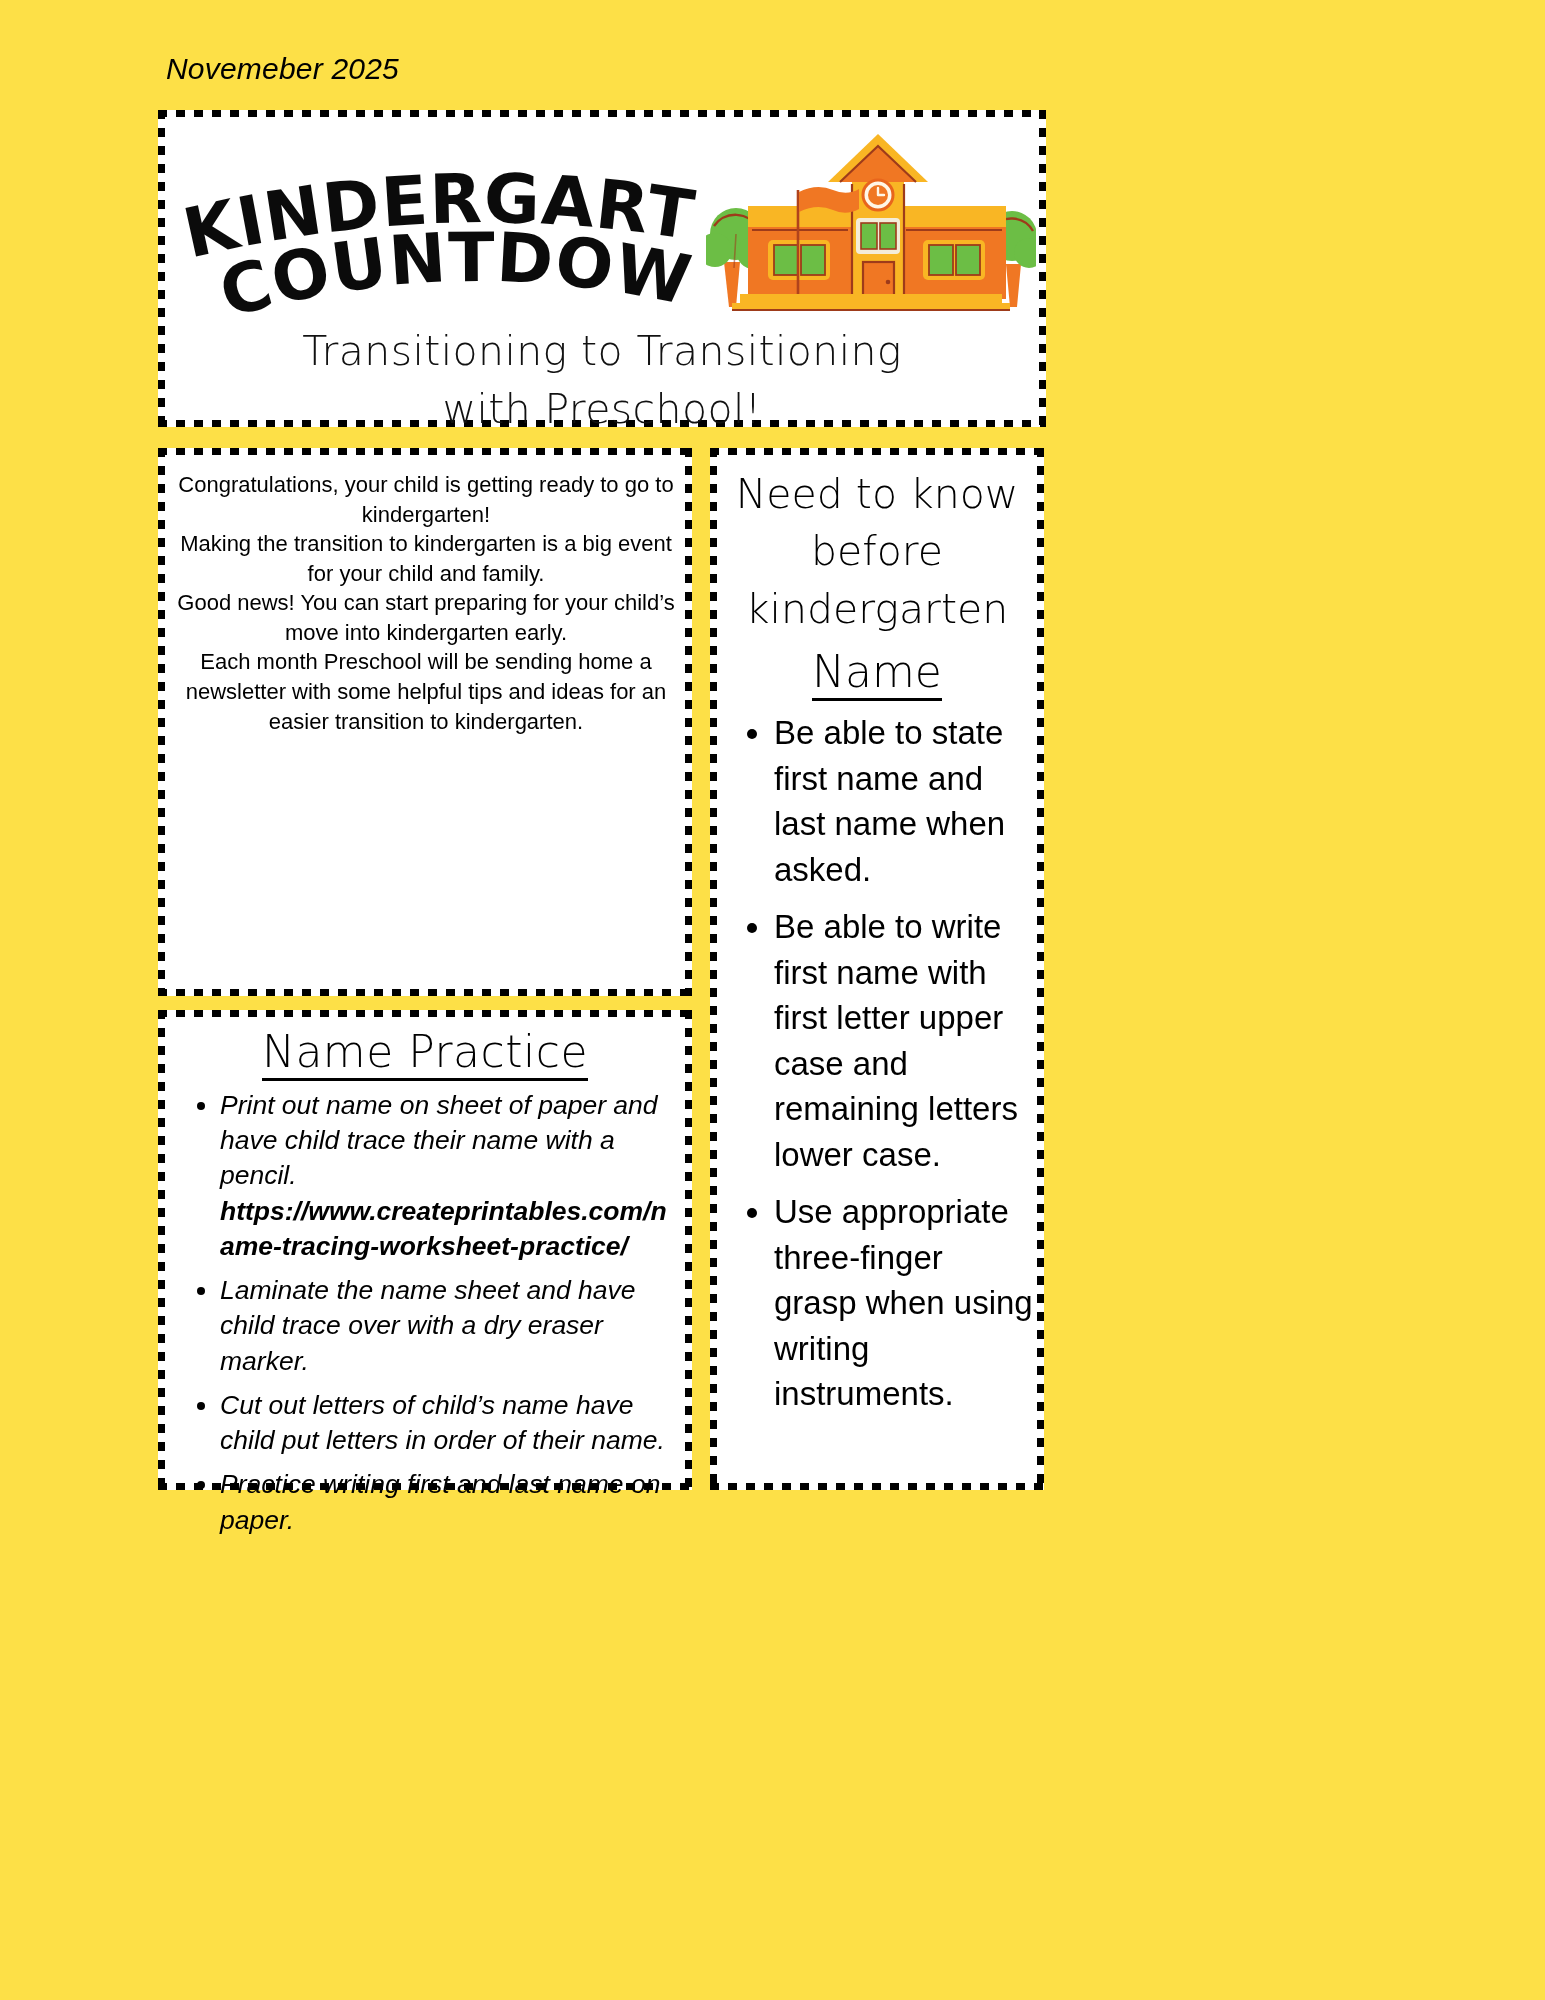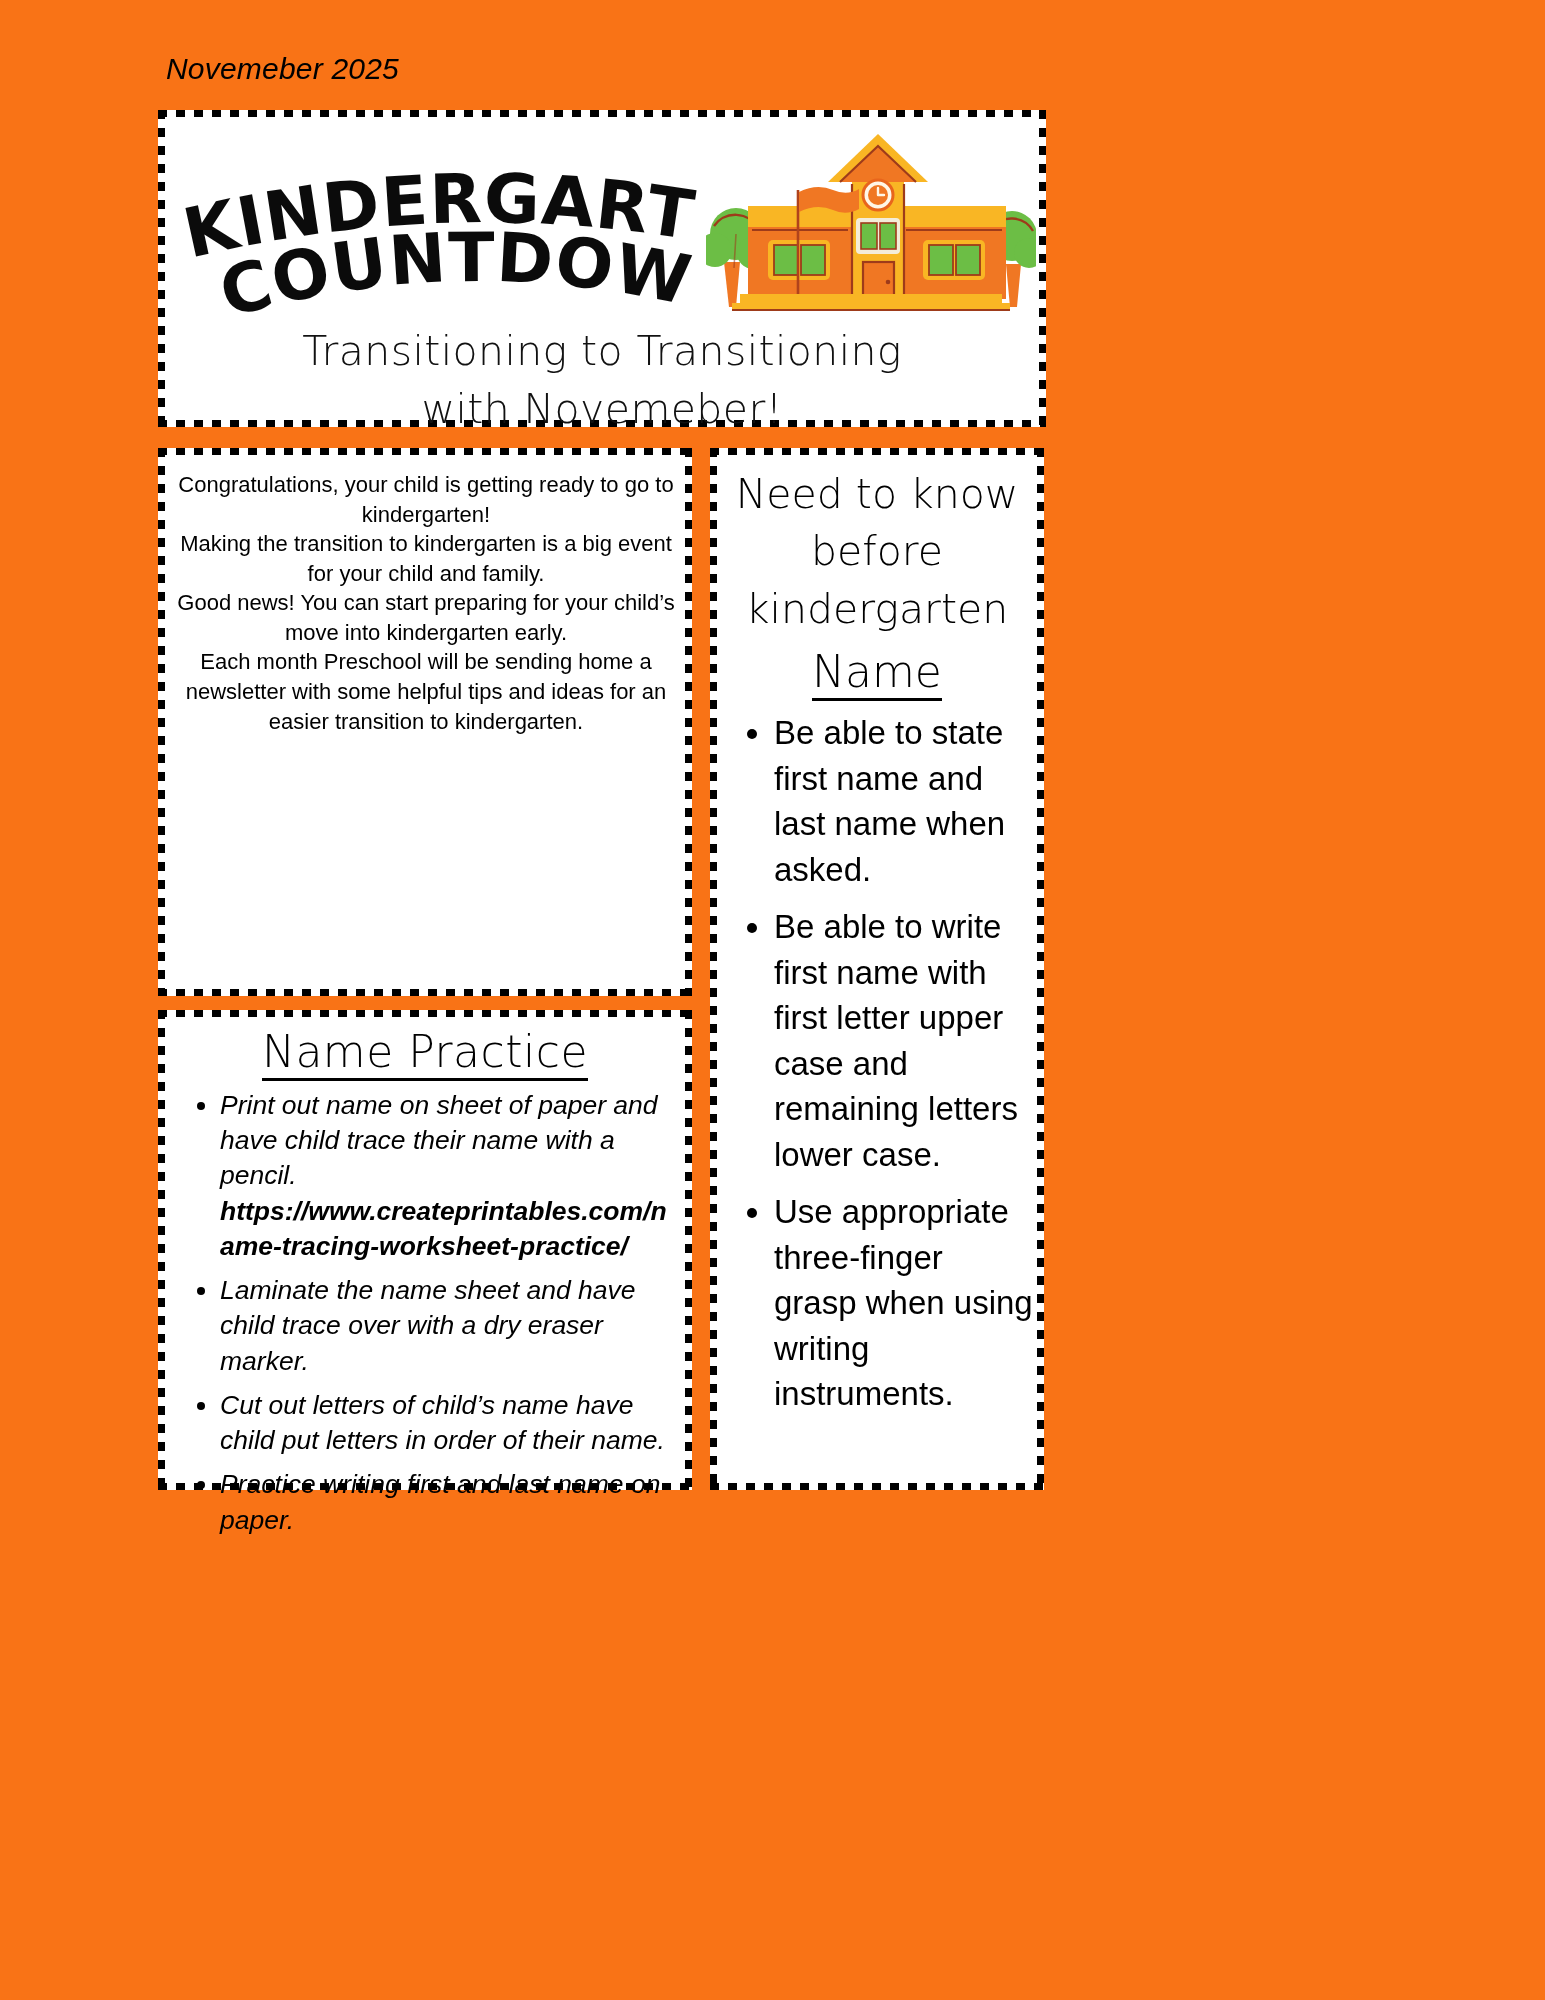--- a/index.html
+++ b/index.html
@@ -13,21 +13,21 @@
     height: 2000px;
     position: relative;
     font-family: "Liberation Sans", sans-serif;
     color: #000000;
     overflow: hidden;
   }
 
   .page {
     position: absolute;
     inset: 0;
-    background: #f97316;
+    background: #fde047;
   }
 
   
   .dotbox {
     position: absolute;
     box-sizing: border-box;
     background: #ffffff;
   }
   .dotbox::before {
     content: "";
@@ -307,21 +307,21 @@
         </g>
 
         <rect x="34" y="172" width="262" height="10" fill="#F9B624"></rect>
         <rect x="26" y="181" width="278" height="7" fill="#F9B624"></rect>
         <path d="M26,188 h278" stroke="#9E3B1A" stroke-width="2" fill="none"></path>
       </svg>
     </div>
 
     <div class="subtitle">
       <span>Transitioning to Transitioning</span>
-      <span>with Novemeber!</span>
+      <span>with Preschool!</span>
     </div>
   </div>
 
   <div class="dotbox" id="intro-box">
     <div class="intro-text">
       <p>Congratulations, your child is getting ready to go to kindergarten!</p>
       <p>Making the transition to kindergarten is a big event for your child and family.</p>
       <p>Good news! You can start preparing for your child’s move into kindergarten early.</p>
       <p>Each month Preschool will be sending home a newsletter with some helpful tips and ideas for an easier transition to kindergarten.</p>
     </div>

